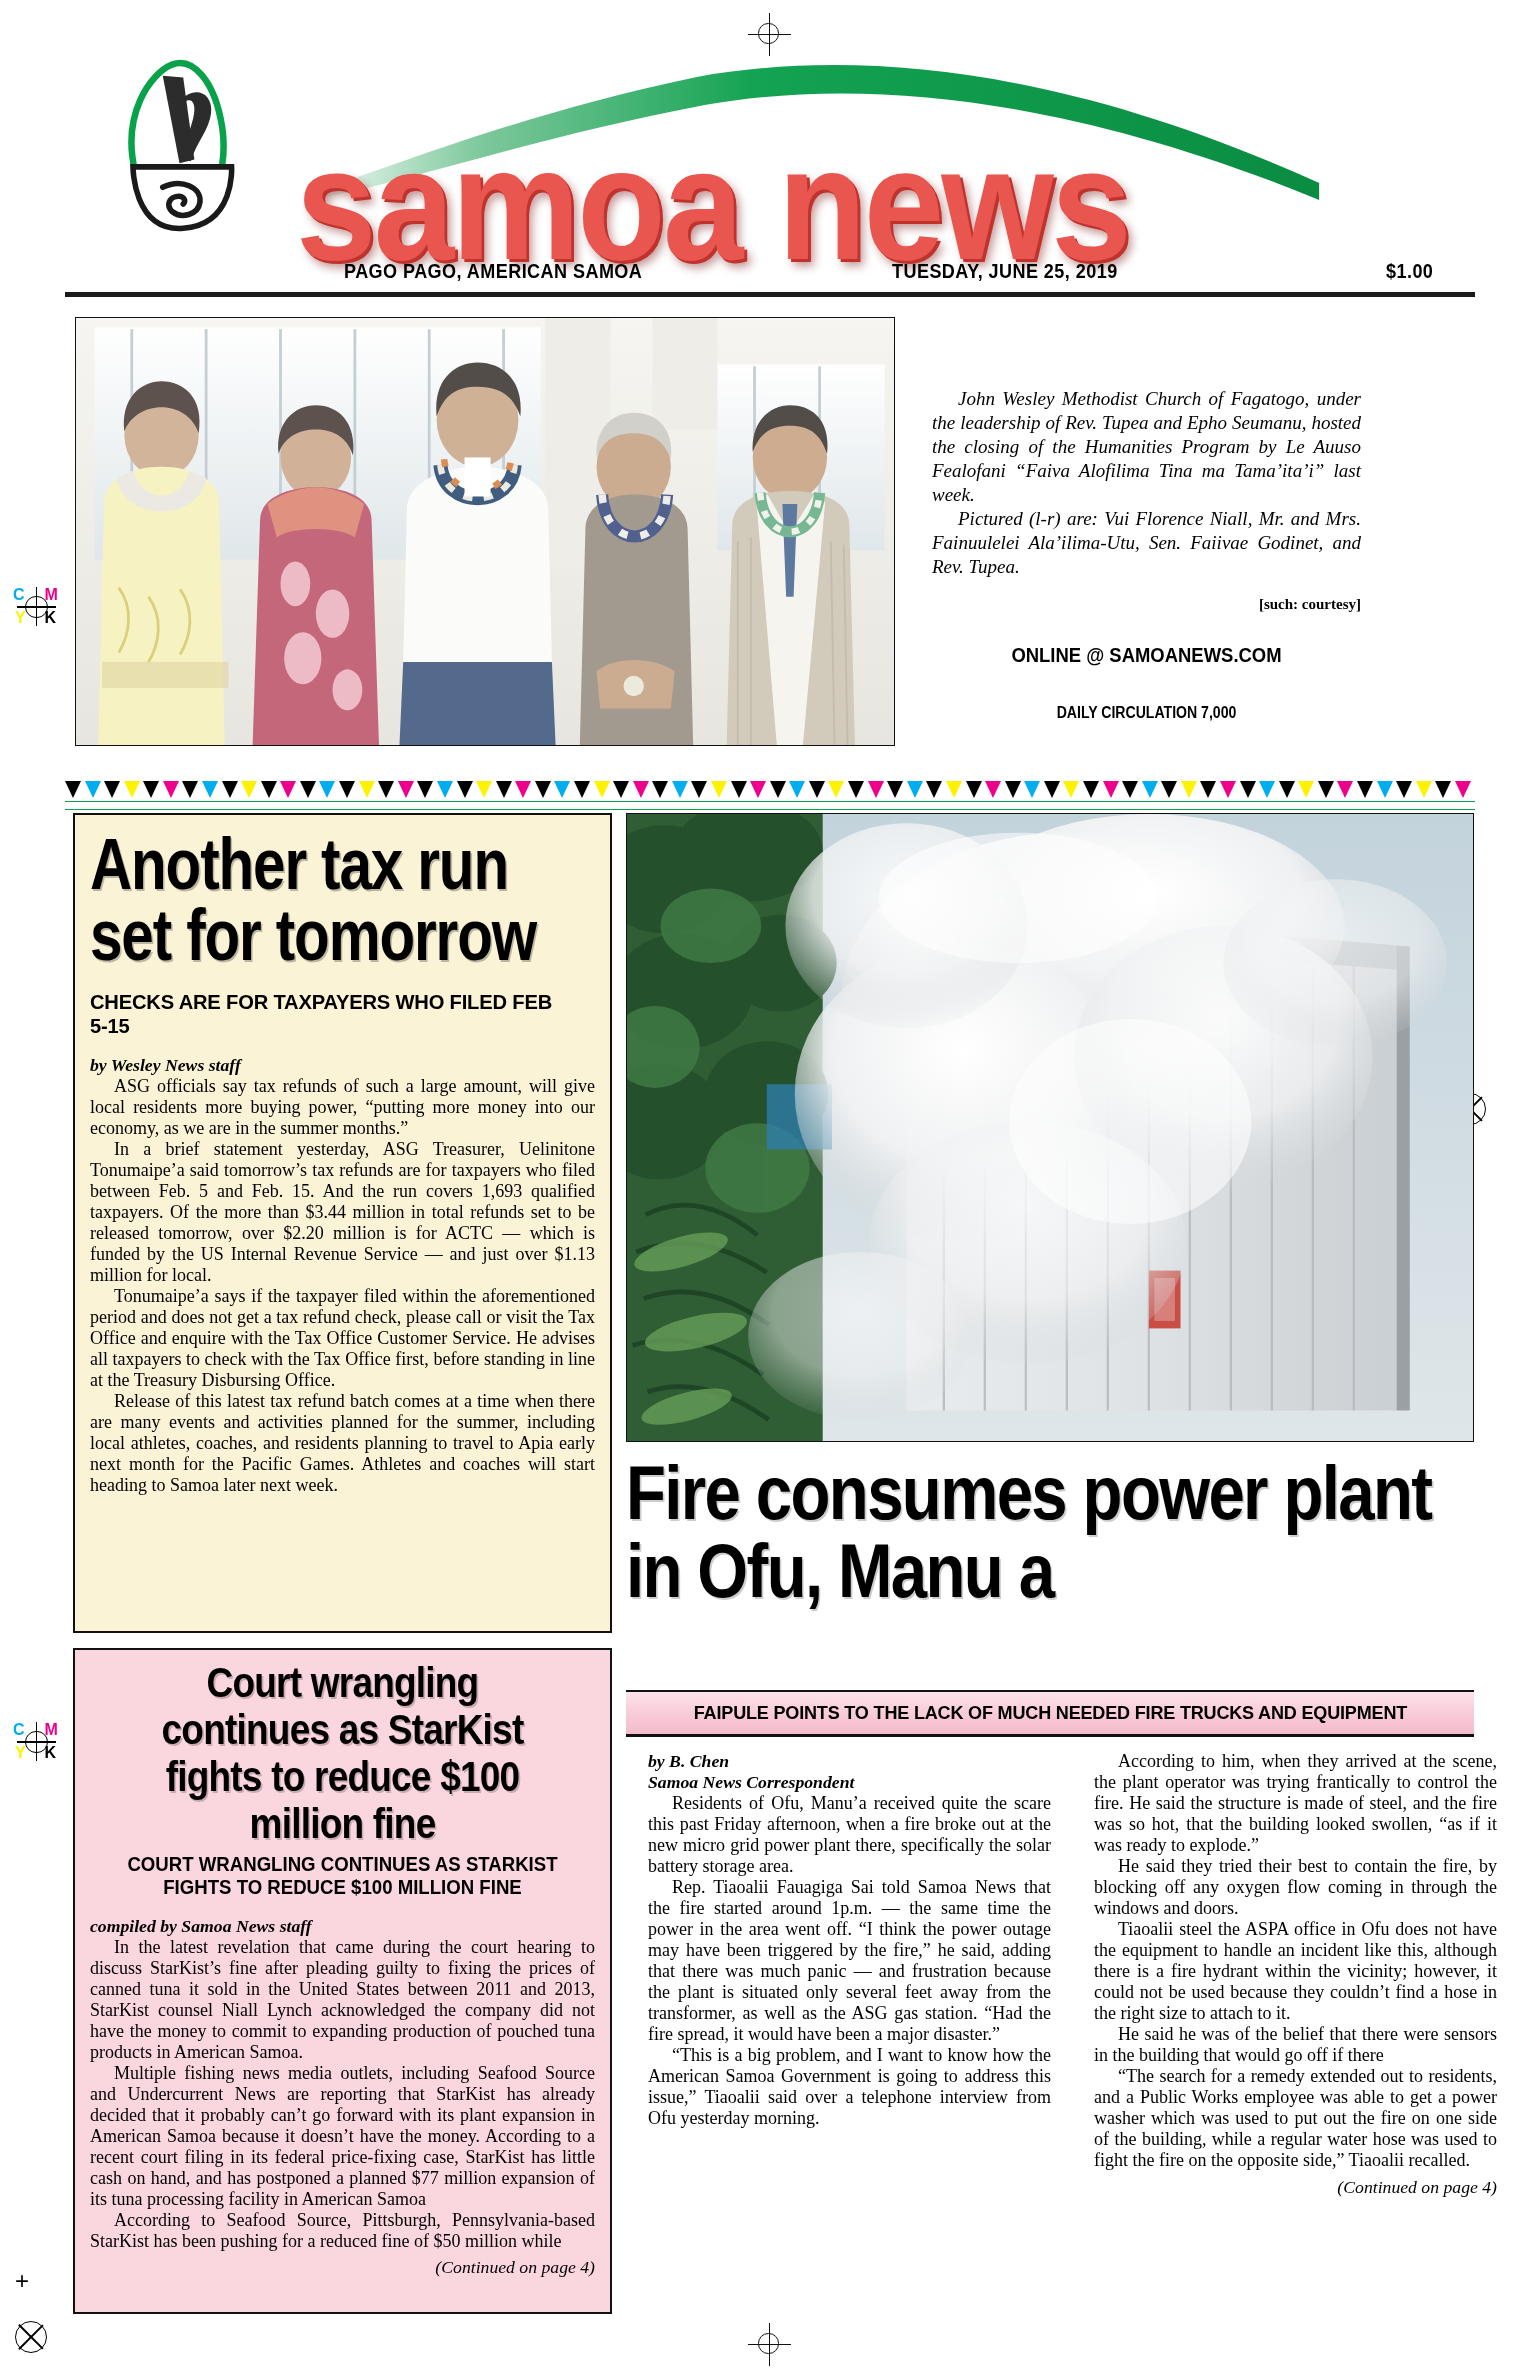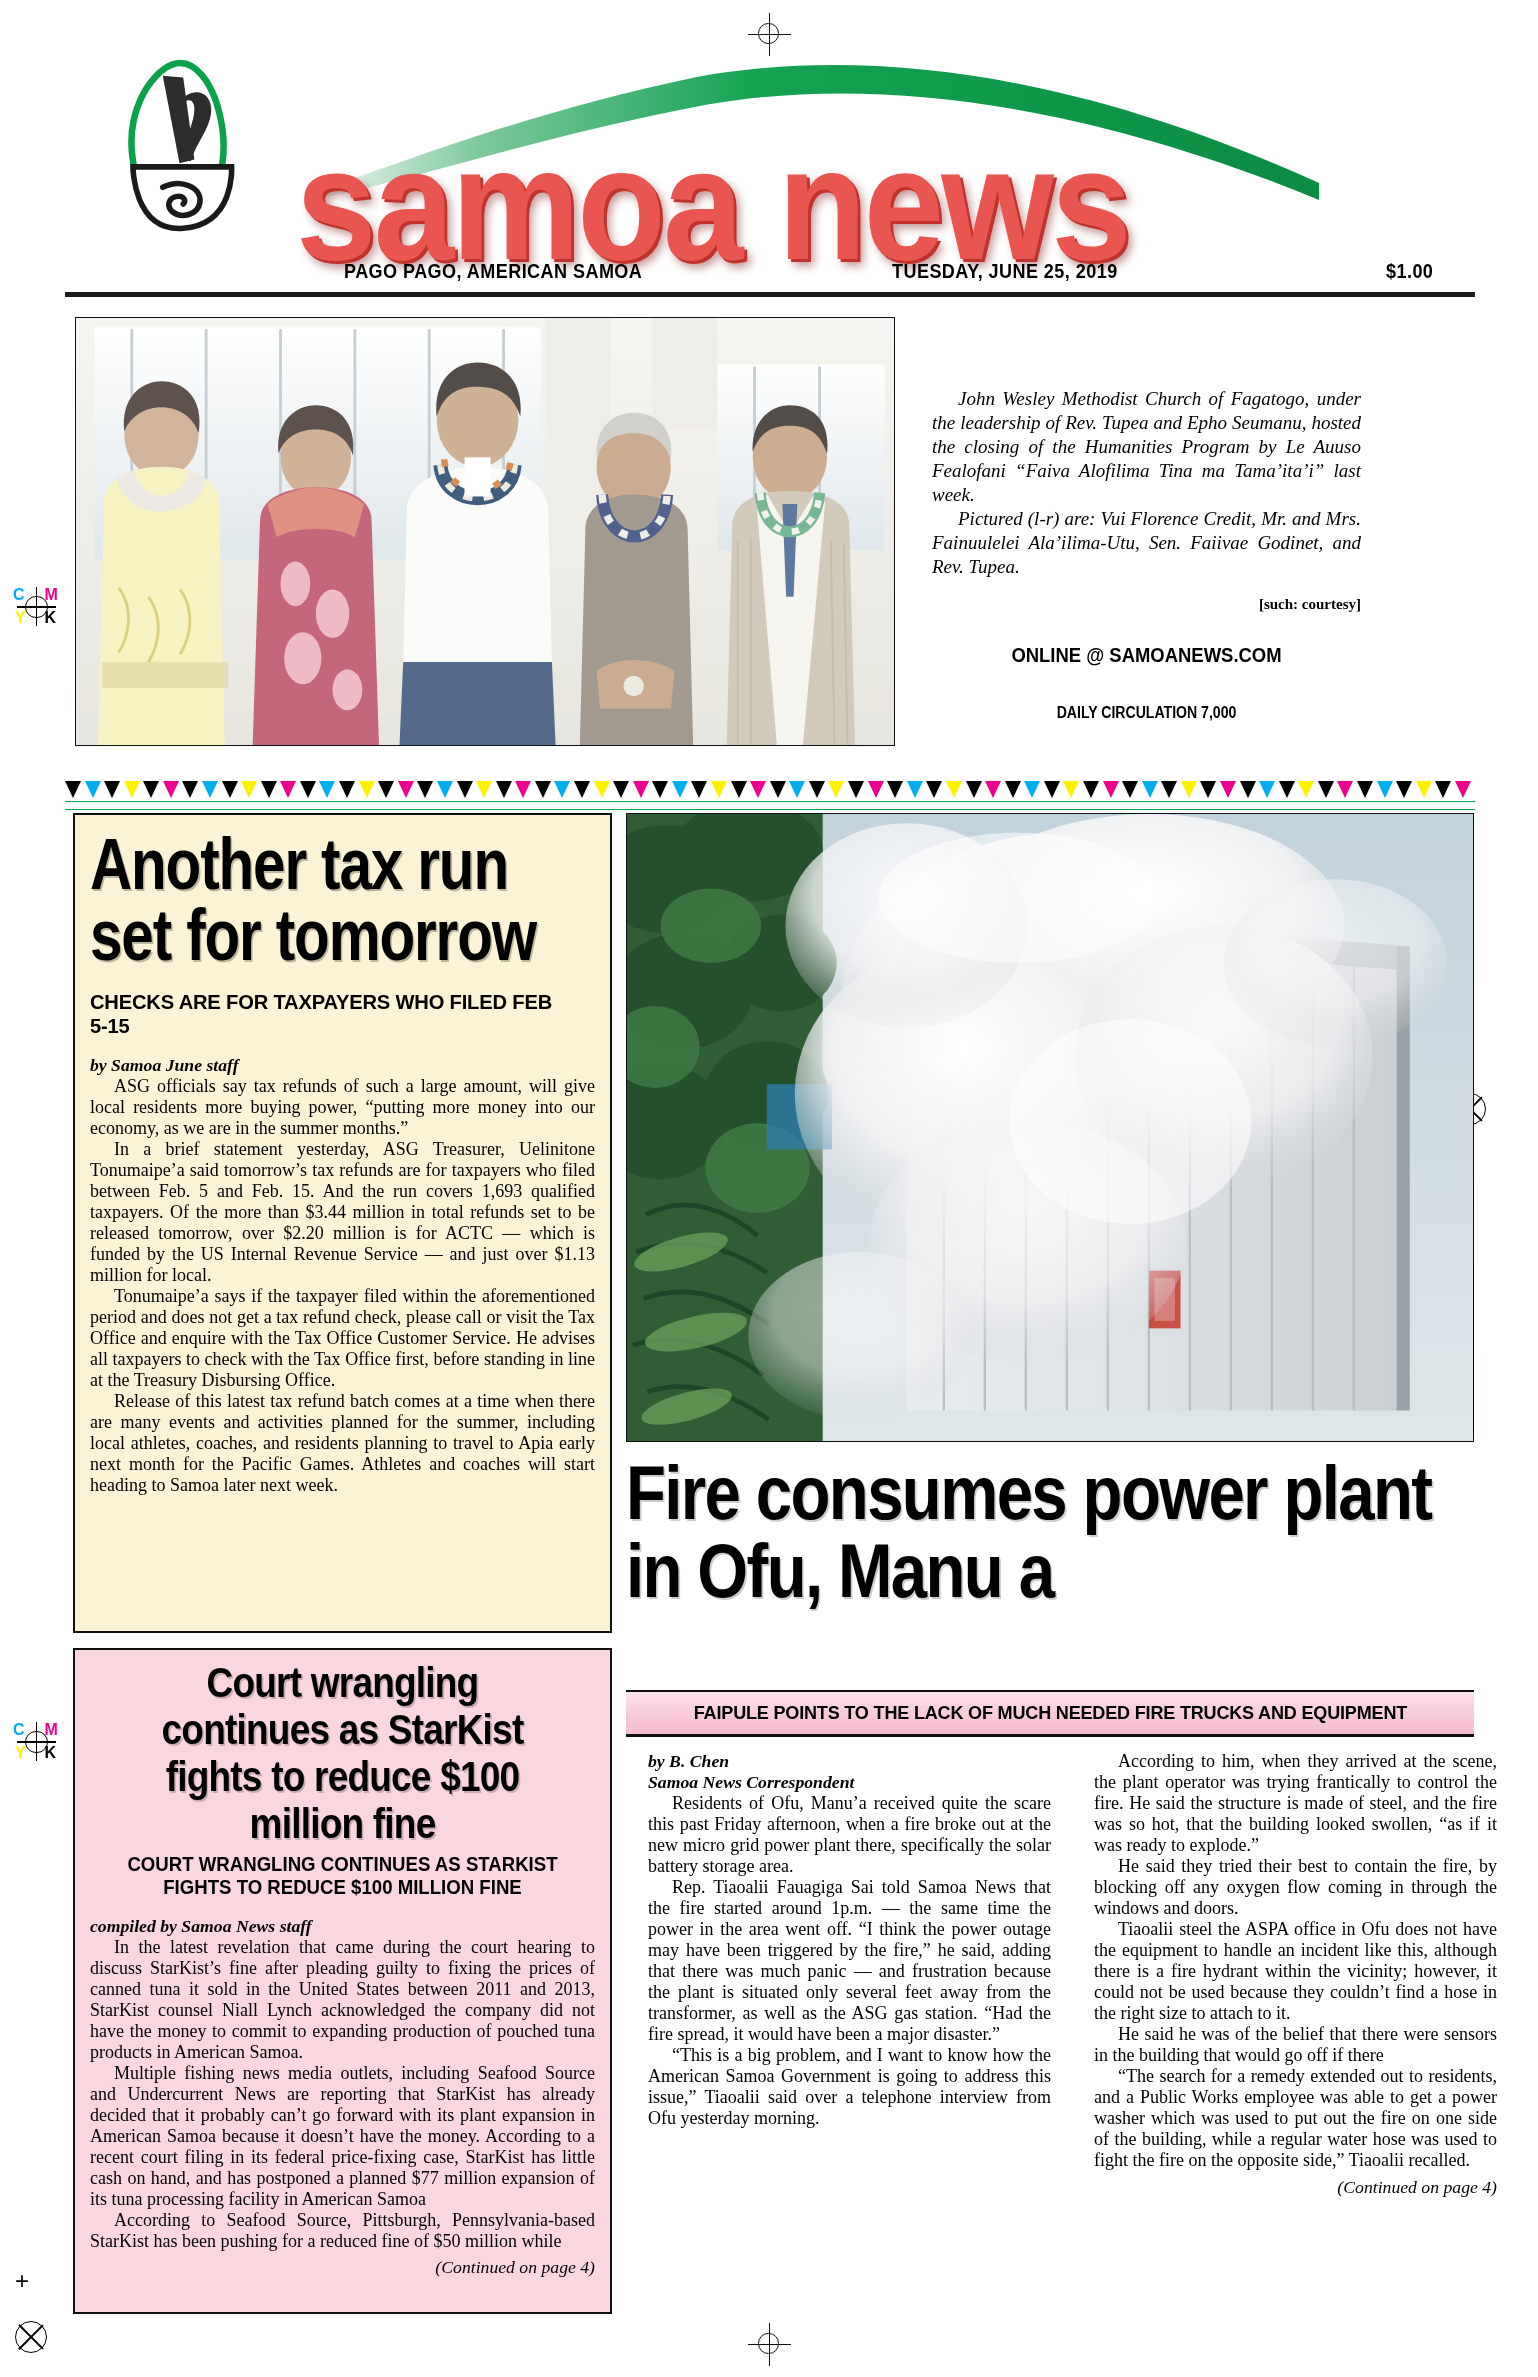--- a/index.html
+++ b/index.html
@@ -311,21 +311,21 @@
         <line x1="812" y1="240" x2="816" y2="460"></line>
           <line x1="826" y1="244" x2="830" y2="460"></line>
       </g>
     </g>
     <rect width="880" height="460" fill="#ffffff" opacity="0.18"></rect>
   </svg>
 </div>
 
 <div id="topcap">
   <p>John Wesley Methodist Church of Fagatogo, under the leadership of Rev. Tupea and Epho Seumanu, hosted the closing of the Humanities Program by Le Auuso Fealofani “Faiva Alofilima Tina ma Tama’ita’i” last week.</p>
-  <p>Pictured (l-r) are: Vui Florence Credit, Mr. and Mrs. Fainuulelei Ala’ilima-Utu, Sen. Faiivae Godinet, and Rev. Tupea.</p>
+  <p>Pictured (l-r) are: Vui Florence Niall, Mr. and Mrs. Fainuulelei Ala’ilima-Utu, Sen. Faiivae Godinet, and Rev. Tupea.</p>
   <p class="credit">[such: courtesy]</p>
 </div>
 <div class="online">ONLINE @ SAMOANEWS.COM</div>
 <div class="circ7">DAILY CIRCULATION 7,000</div>
 
 <div id="tristrip">
     <div class="tri" style="left: 0px; border-top-color: rgb(0, 0, 0);"></div>
     <div class="tri" style="left: 19.6px; border-top-color: rgb(0, 174, 239);"></div>
     <div class="tri" style="left: 39px; border-top-color: rgb(0, 0, 0);"></div>
     <div class="tri" style="left: 59px; border-top-color: rgb(255, 242, 0);"></div>
@@ -396,21 +396,21 @@
     <div class="tri" style="left: 1331px; border-top-color: rgb(0, 0, 0);"></div>
     <div class="tri" style="left: 1351px; border-top-color: rgb(255, 242, 0);"></div>
     <div class="tri" style="left: 1370px; border-top-color: rgb(0, 0, 0);"></div>
     <div class="tri" style="left: 1390px; border-top-color: rgb(236, 0, 140);"></div>
   </div>
 <div id="greenrule"></div>
 
 <div id="taxbox">
   <div id="taxhead">Another tax run set for tomorrow</div>
   <div id="taxsub">CHECKS ARE FOR TAXPAYERS WHO FILED FEB 5-15</div>
-  <div class="byline">by Samoa June staff</div>
+  <div class="byline">by Wesley News staff</div>
   <div class="bodytext">
     <p>ASG officials say tax refunds of such a large amount, will give local residents more buying power, “putting more money into our economy, as we are in the summer months.”</p>
     <p>In a brief statement yesterday, ASG Treasurer, Uelinitone Tonumaipe’a said tomorrow’s tax refunds are for taxpayers who filed between Feb. 5 and Feb. 15. And the run covers 1,693 qualified taxpayers.  Of the more than $3.44 million in total refunds set to be released tomorrow, over $2.20 million is for ACTC — which is funded by the US Internal Revenue Service — and just over $1.13 million for local.</p>
     <p>Tonumaipe’a says if the taxpayer filed within the aforementioned period and does not get a tax refund check, please call or visit the Tax Office and enquire with the Tax Office Customer Service.   He advises all taxpayers to check with the Tax Office first, before standing in line at the Treasury Disbursing Office.</p>
     <p>Release of this latest tax refund batch comes at a time when there are many events and activities planned for the summer, including local athletes, coaches, and residents planning to travel to Apia early next month for the Pacific Games.   Athletes and coaches will start heading to Samoa later next week.</p>
   </div>
 </div>
 
 <div id="skbox">
   <div id="skhead">Court wrangling continues as StarKist fights to reduce $100 million fine</div>

